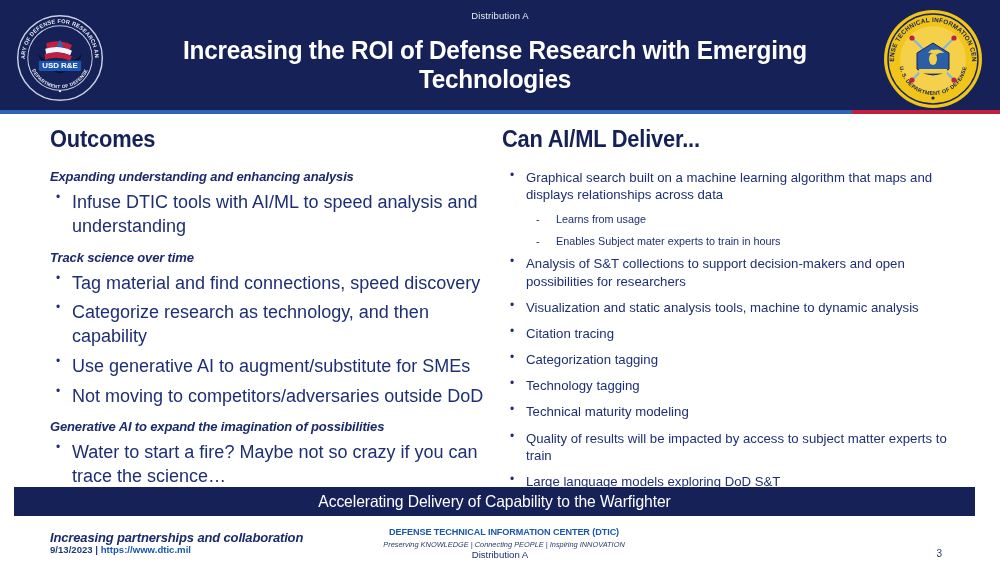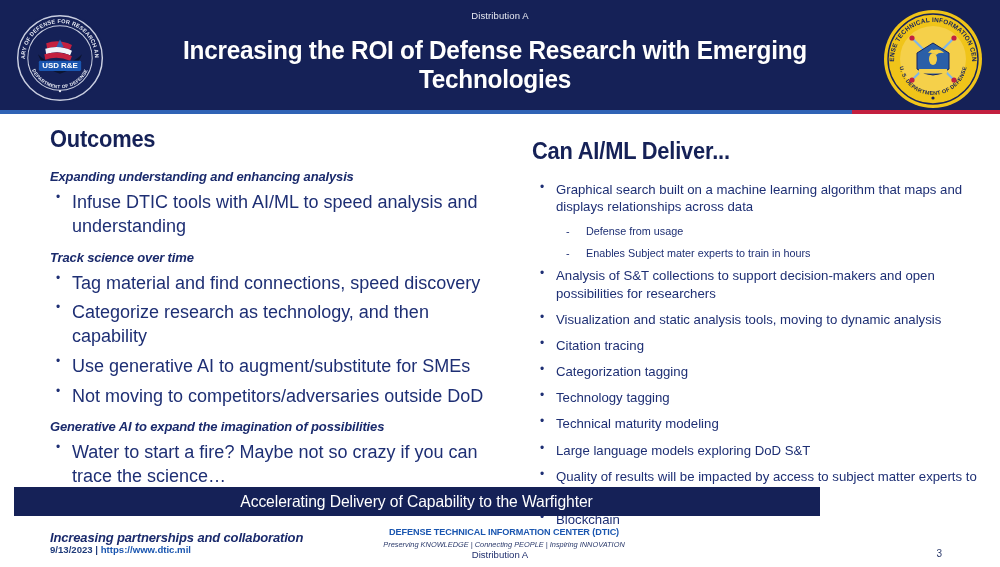--- a/index.html
+++ b/index.html
@@ -65,21 +65,21 @@
   }
   .seal-left  { left: 14px; top: 12px;  width: 92px; height: 92px; }
   .seal-right { left: 883px; top: 9px;  width: 100px; height: 100px; }
 
   
   .col {
     position: absolute;
     top: 126px;
   }
   .col-left  { left: 50px;  width: 452px; }
-  .col-right { left: 532px; width: 460px; margin-top: 12px; }
+  .col-right { left: 502px; width: 460px; }
 
   .col-heading {
     color: #152157;
     font-size: 23px;
     font-weight: bold;
     letter-spacing: -0.2px;
     margin-bottom: 16px;
     transform: scaleX(0.95);
     transform-origin: left center;
   }
@@ -131,21 +131,21 @@
     content: "-";
     position: absolute;
     left: 34px; top: 0px;
     color: #1e2f74;
   }
 
   
   .footer-banner {
     position: absolute;
     left: 14px; top: 487px;
-    width: 806px; height: 29px;
+    width: 961px; height: 29px;
     background: #152157;
     display: flex;
     align-items: center;
     justify-content: center;
   }
   .footer-banner-text {
     color: #ffffff;
     font-size: 16.5px;
     letter-spacing: -0.1px;
     transform: scaleX(0.95);
@@ -298,30 +298,30 @@
           <li class="bullet">Tracking transition and demonstrating ROI</li>
         </ul>
         <div class="sub-head">Increasing partnerships and collaboration</div>
       </div>
   </div>
 
   <div class="col col-right">
     <div class="col-heading">Can AI/ML Deliver...</div>
     <ul id="right-items">
         <li class="bullet">Graphical search built on a machine learning algorithm that maps and displays relationships across data</li>
-        <li class="subbullet">Defense from usage</li>
+        <li class="subbullet">Learns from usage</li>
         <li class="subbullet">Enables Subject mater experts to train in hours</li>
         <li class="bullet">Analysis of S&amp;T collections to support decision-makers and open possibilities for researchers</li>
-        <li class="bullet">Visualization and static analysis tools, moving to dynamic analysis</li>
+        <li class="bullet">Visualization and static analysis tools, machine to dynamic analysis</li>
         <li class="bullet">Citation tracing</li>
         <li class="bullet">Categorization tagging</li>
         <li class="bullet">Technology tagging</li>
         <li class="bullet">Technical maturity modeling</li>
+        <li class="bullet">Quality of results will be impacted by access to subject matter experts to train</li>
         <li class="bullet">Large language models exploring DoD S&amp;T</li>
-        <li class="bullet">Quality of results will be impacted by access to subject matter experts to train</li>
         <li class="bullet">Blockchain</li>
       </ul>
   </div>
 
   <div class="footer-banner">
     <span class="footer-banner-text">Accelerating Delivery of Capability to the Warfighter</span>
   </div>
 
   <div class="dtic-brand">
     <span class="dtic-brand-line1">DEFENSE TECHNICAL INFORMATION CENTER (DTIC)</span>

